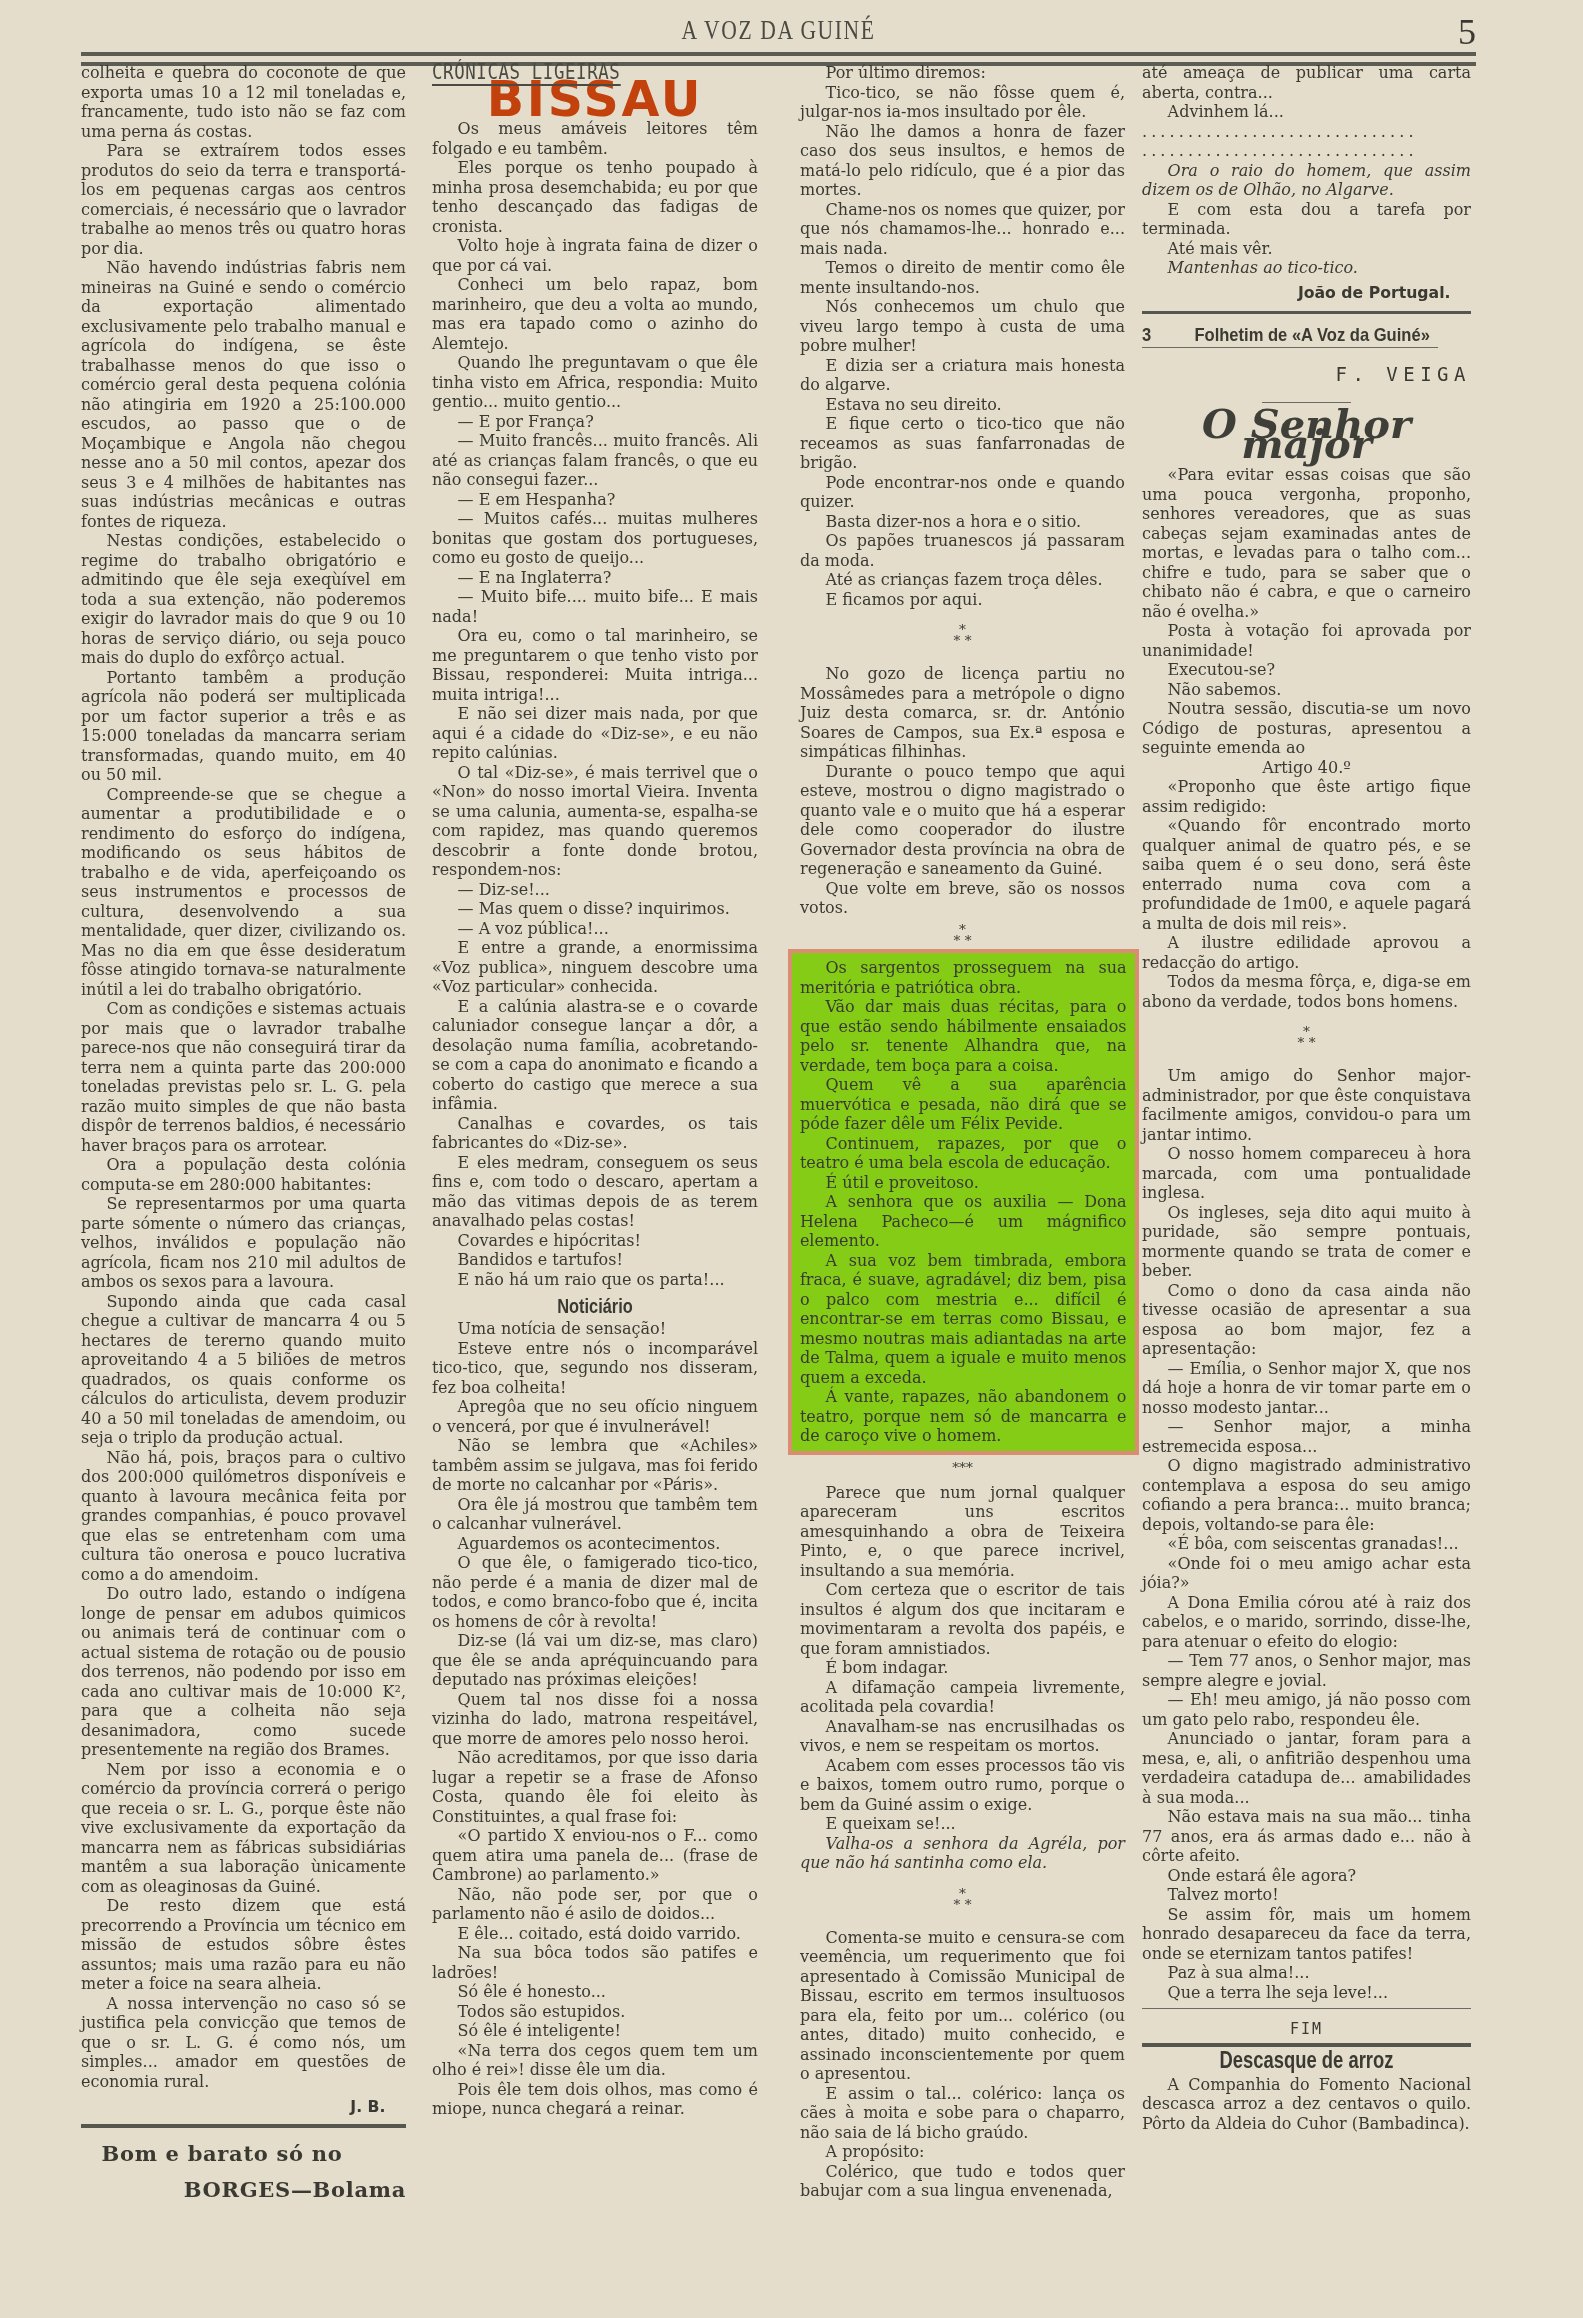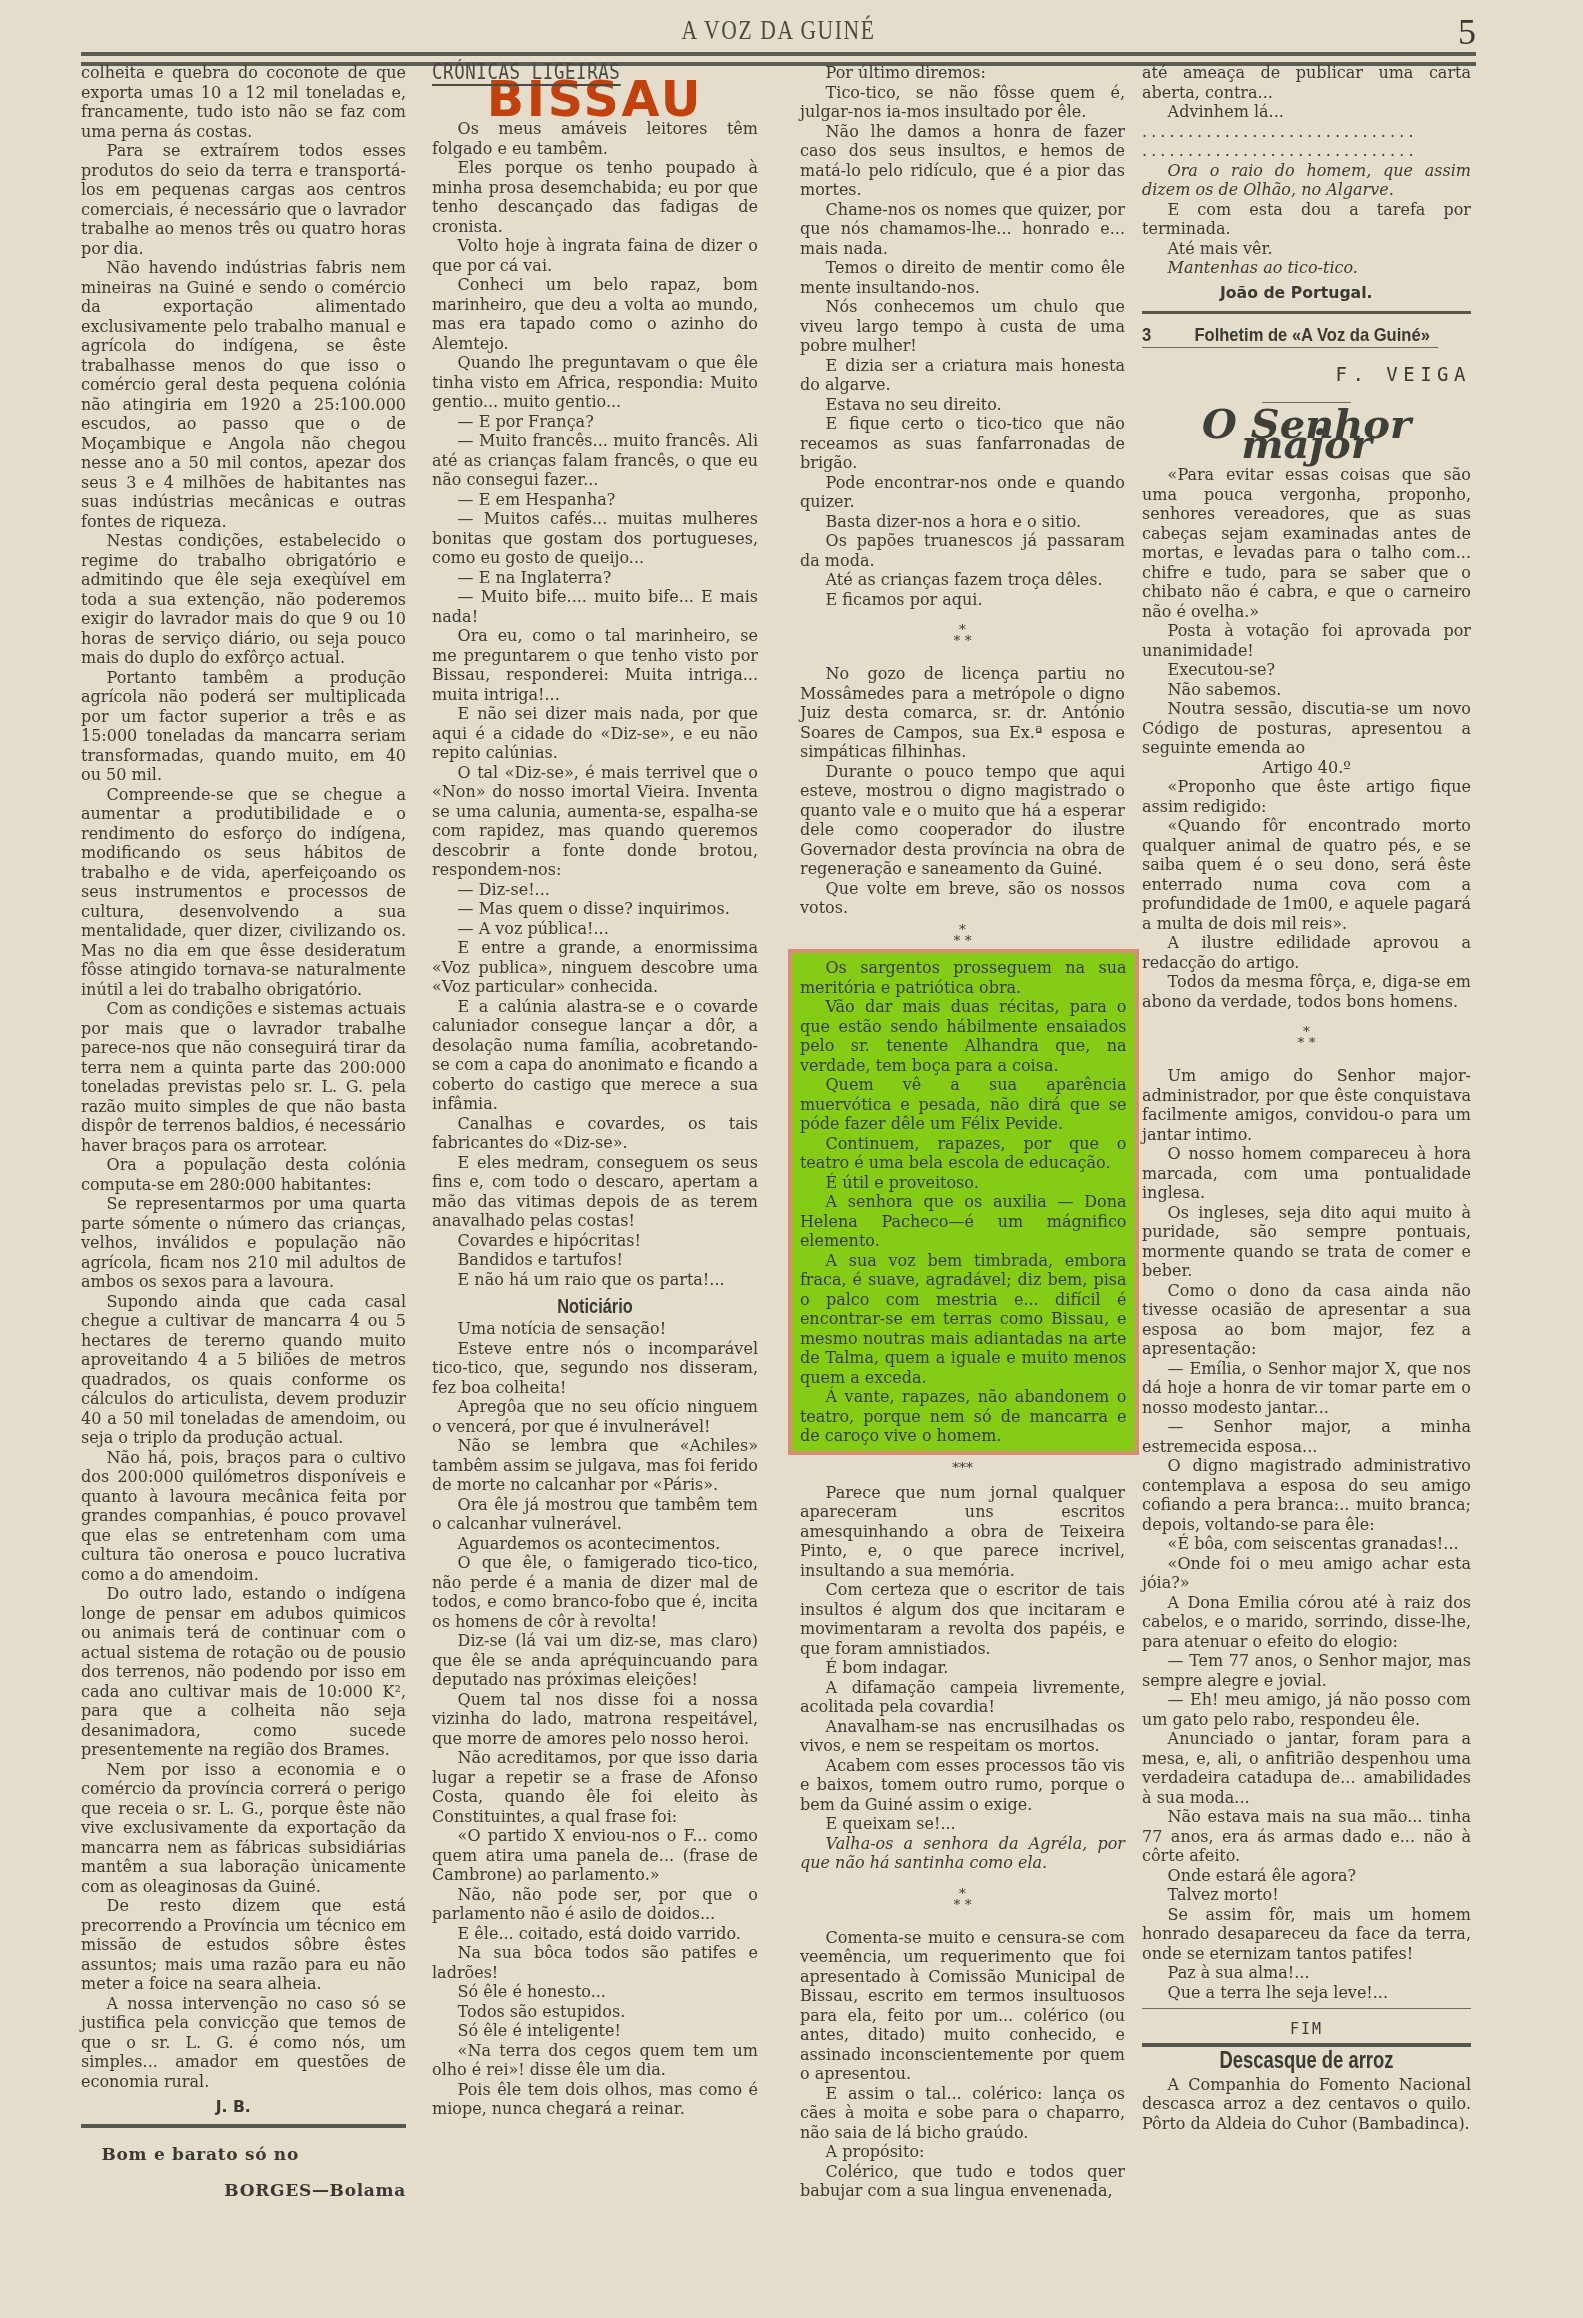--- a/index.html
+++ b/index.html
@@ -44,24 +44,24 @@
   .bigtitle {
     font-family: "DejaVu Sans", sans-serif; font-weight: bold; font-size: 49px;
     text-align: center; letter-spacing: 2.7px; margin: 4.1px 0 9.6px 0; color: #c2410c;
   }
   .section-head {
     font-family: "Liberation Sans", sans-serif; font-weight: bold; font-size: 20.5px;
     text-align: center; margin: 6.8px 0 4.1px 0; transform: scaleX(0.8);
   }
   .stars { text-align: center; font-size: 13.7px; line-height: 11px; margin: 15px 0 18px 0; }
   .stars span { display: block; }
-  .signature { text-align: center; font-family: "DejaVu Sans", sans-serif; font-weight: bold; margin: 5.5px 20.5px 5.5px 0; font-size: 15.7px; }
+  .signature { text-align: right; font-family: "DejaVu Sans", sans-serif; font-weight: bold; margin: 5.5px 20.5px 5.5px 0; font-size: 15.7px; }
   .rule-thick { height: 3.4px; background: #55574f; margin: 8.2px 0; }
   .ad-line {
-    font-family: "DejaVu Serif", serif; font-weight: bold; font-size: 17px; line-height: 36px;
+    font-family: "DejaVu Serif", serif; font-weight: bold; font-size: 21px; line-height: 36px;
     letter-spacing: 0.7px;
   }
   .ad-line.right { text-align: right; }
   .boxed {
     border: 4.8px solid #d98e74; padding: 5.5px 8.2px; margin: 0 -13.7px 6.8px -12.3px;
     background: #84cc16;
   }
   .folhetim-head {
     font-family: "Liberation Sans", sans-serif; font-weight: bold; font-size: 18.4px;
     border-bottom: 1.4px solid #6a6b63; padding: 2.7px 0; display: flex; gap: 48px;

